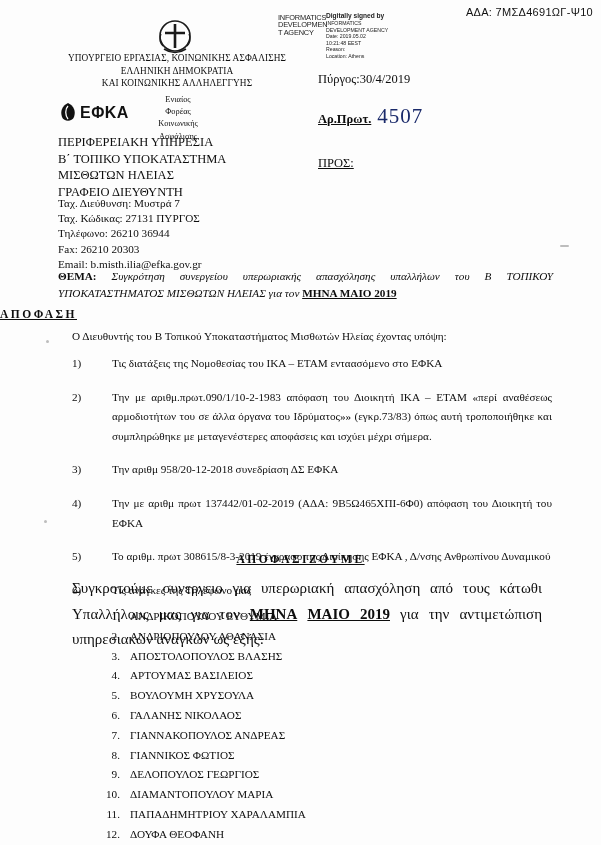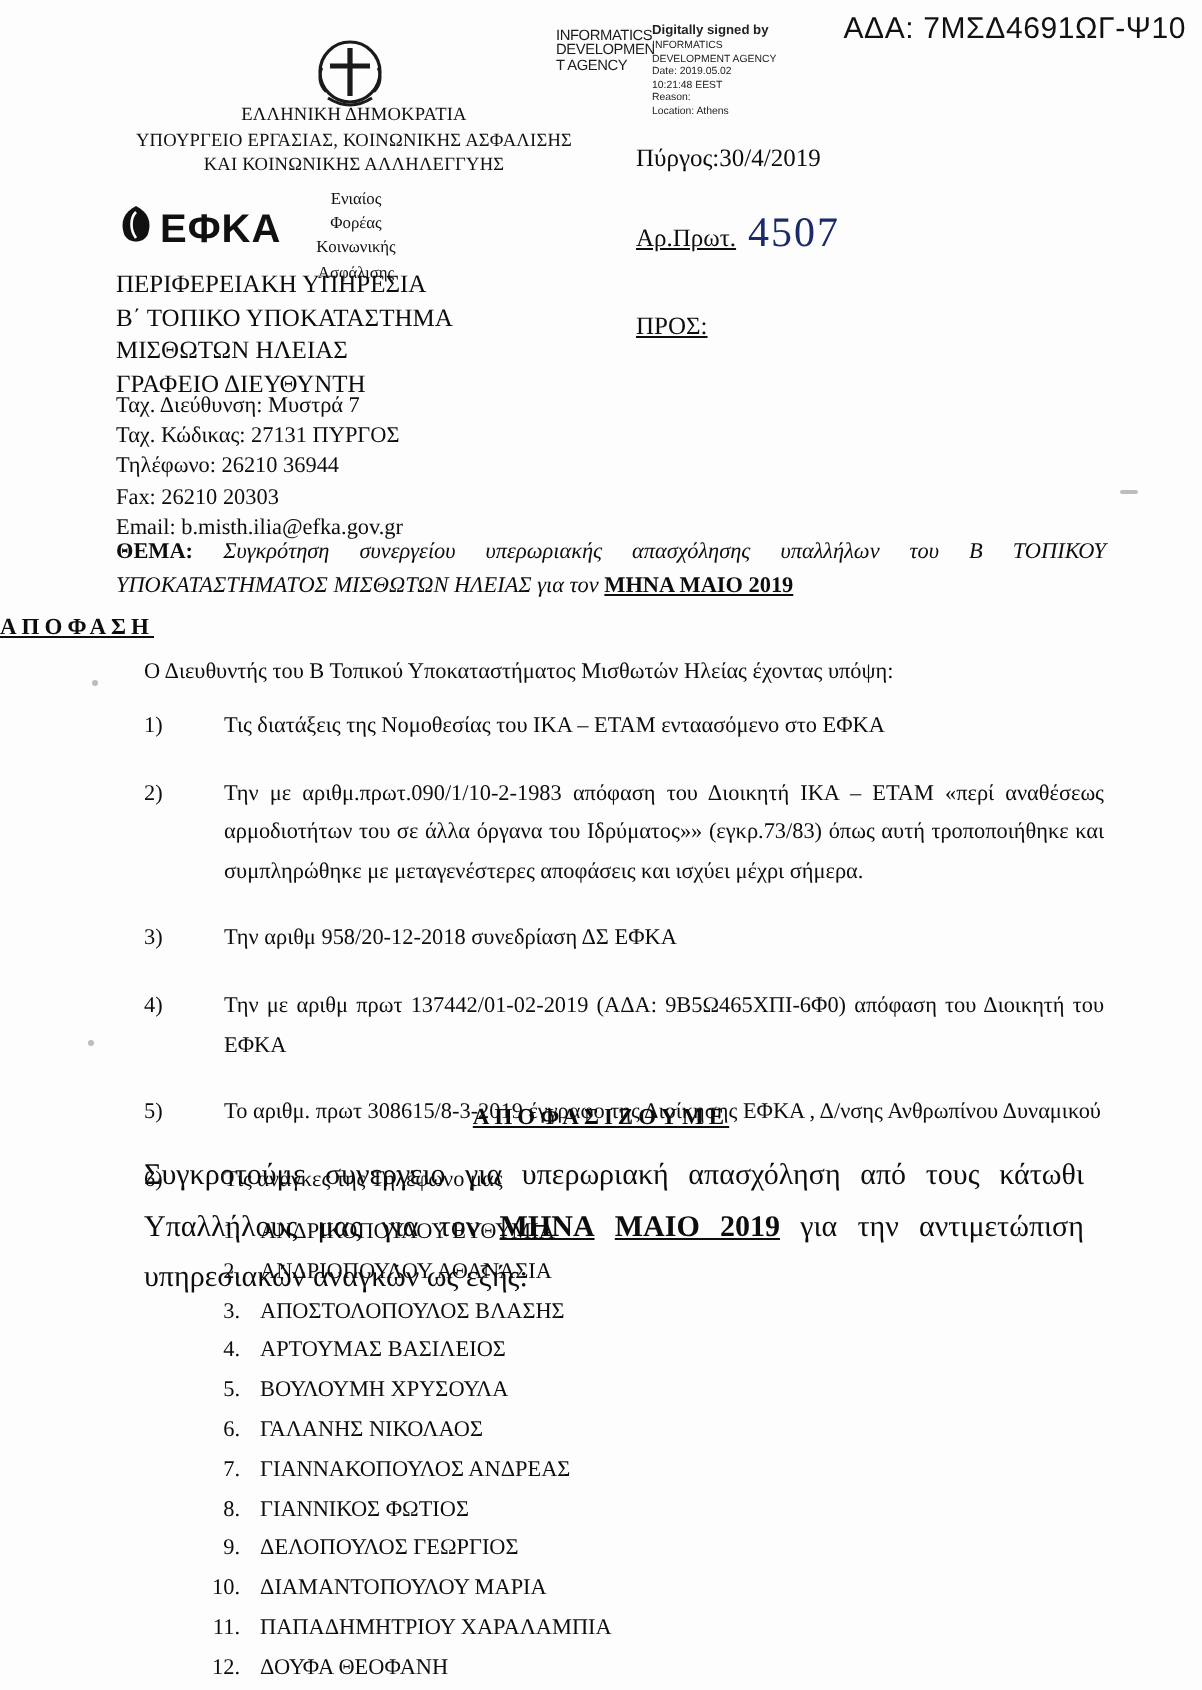--- a/index.html
+++ b/index.html
@@ -23,21 +23,21 @@
     width: 601px;
     height: 845px;
     background: #fdfdfd;
   }
   
   .ada-top {
     position: absolute;
     right: 8px;
     top: 6px;
     font-family: "Liberation Sans", sans-serif;
-    font-size: 15px;
+    font-size: 11px;
     letter-spacing: 0.3px;
     color: #111;
     white-space: nowrap;
   }
   
   .sig-stamp {
     position: absolute;
     left: 278px;
     top: 12px;
     width: 118px;
@@ -93,21 +93,21 @@
     top: 100px;
     width: 74px;
     height: 26px;
   }
   .efka-text {
     position: absolute;
     left: 22px;
     top: 4px;
     font-family: "Liberation Sans", sans-serif;
     font-weight: bold;
-    font-size: 20px;
+    font-size: 16px;
     letter-spacing: 0.5px;
     color: #111;
   }
   .efka-sub {
     position: absolute;
     left: 148px;
     top: 94px;
     font-family: "Liberation Serif", serif;
     font-size: 8.4px;
     line-height: 1.45;
@@ -142,20 +142,21 @@
   }
   .right-prot {
     position: absolute;
     left: 318px;
     top: 104px;
     font-size: 12.5px;
     color: #0d0d0d;
   }
   .right-prot .ul {
     text-decoration: underline;
+    font-weight: bold;
   }
   .handwrite {
     font-family: "Liberation Serif", serif;
     font-size: 21px;
     color: #1a2a6a;
     letter-spacing: 1px;
     margin-left: 6px;
   }
   .right-pros {
     position: absolute;
@@ -297,22 +298,22 @@
 
     <svg class="emblem" viewBox="0 0 40 40">
       <circle cx="20" cy="20" r="15" fill="none" stroke="#1a1a1a" stroke-width="1.6"></circle>
       <path d="M20 8 L20 32 M10 17 L30 17" stroke="#1a1a1a" stroke-width="2.6" fill="none"></path>
       <path d="M9 33 Q20 40 31 33" stroke="#1a1a1a" stroke-width="1.5" fill="none"></path>
       <path d="M6 18 Q3 25 8 30" stroke="#1a1a1a" stroke-width="1.2" fill="none"></path>
       <path d="M34 18 Q37 25 32 30" stroke="#1a1a1a" stroke-width="1.2" fill="none"></path>
     </svg>
 
     <div class="org-block">
+      <div>ΥΠΟΥΡΓΕΙΟ ΕΡΓΑΣΙΑΣ, ΚΟΙΝΩΝΙΚΗΣ ΑΣΦΑΛΙΣΗΣ</div>
       <div>ΕΛΛΗΝΙΚΗ ΔΗΜΟΚΡΑΤΙΑ</div>
-      <div>ΥΠΟΥΡΓΕΙΟ ΕΡΓΑΣΙΑΣ, ΚΟΙΝΩΝΙΚΗΣ ΑΣΦΑΛΙΣΗΣ</div>
       <div>ΚΑΙ ΚΟΙΝΩΝΙΚΗΣ ΑΛΛΗΛΕΓΓΥΗΣ</div>
     </div>
 
     <div class="efka-logo">
       <svg width="20" height="22" viewBox="0 0 20 22" style="position:absolute;left:0;top:2px">
         <path d="M10 1 C4 4, 2 9, 4 15 C6 20, 14 20, 16 15 C18 9, 16 4, 10 1 Z" fill="#111"></path>
         <path d="M10 4 C7 7, 7 13, 10 17" stroke="#fff" stroke-width="1.3" fill="none"></path>
       </svg>
       <span class="efka-text">ΕΦΚΑ</span>
     </div>

